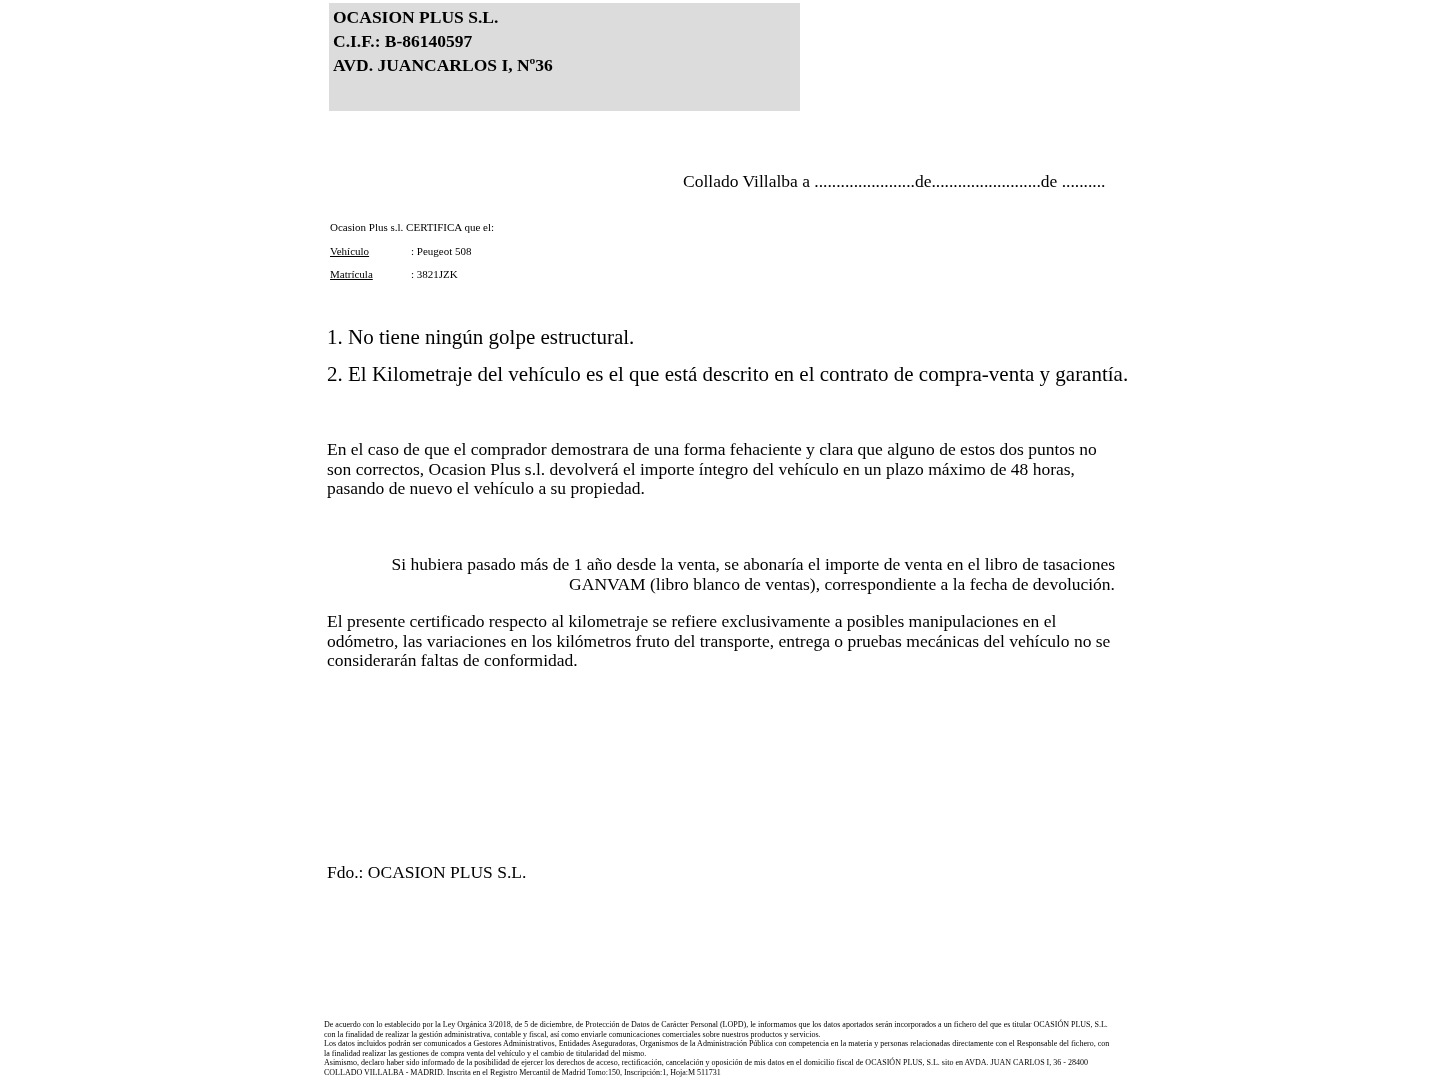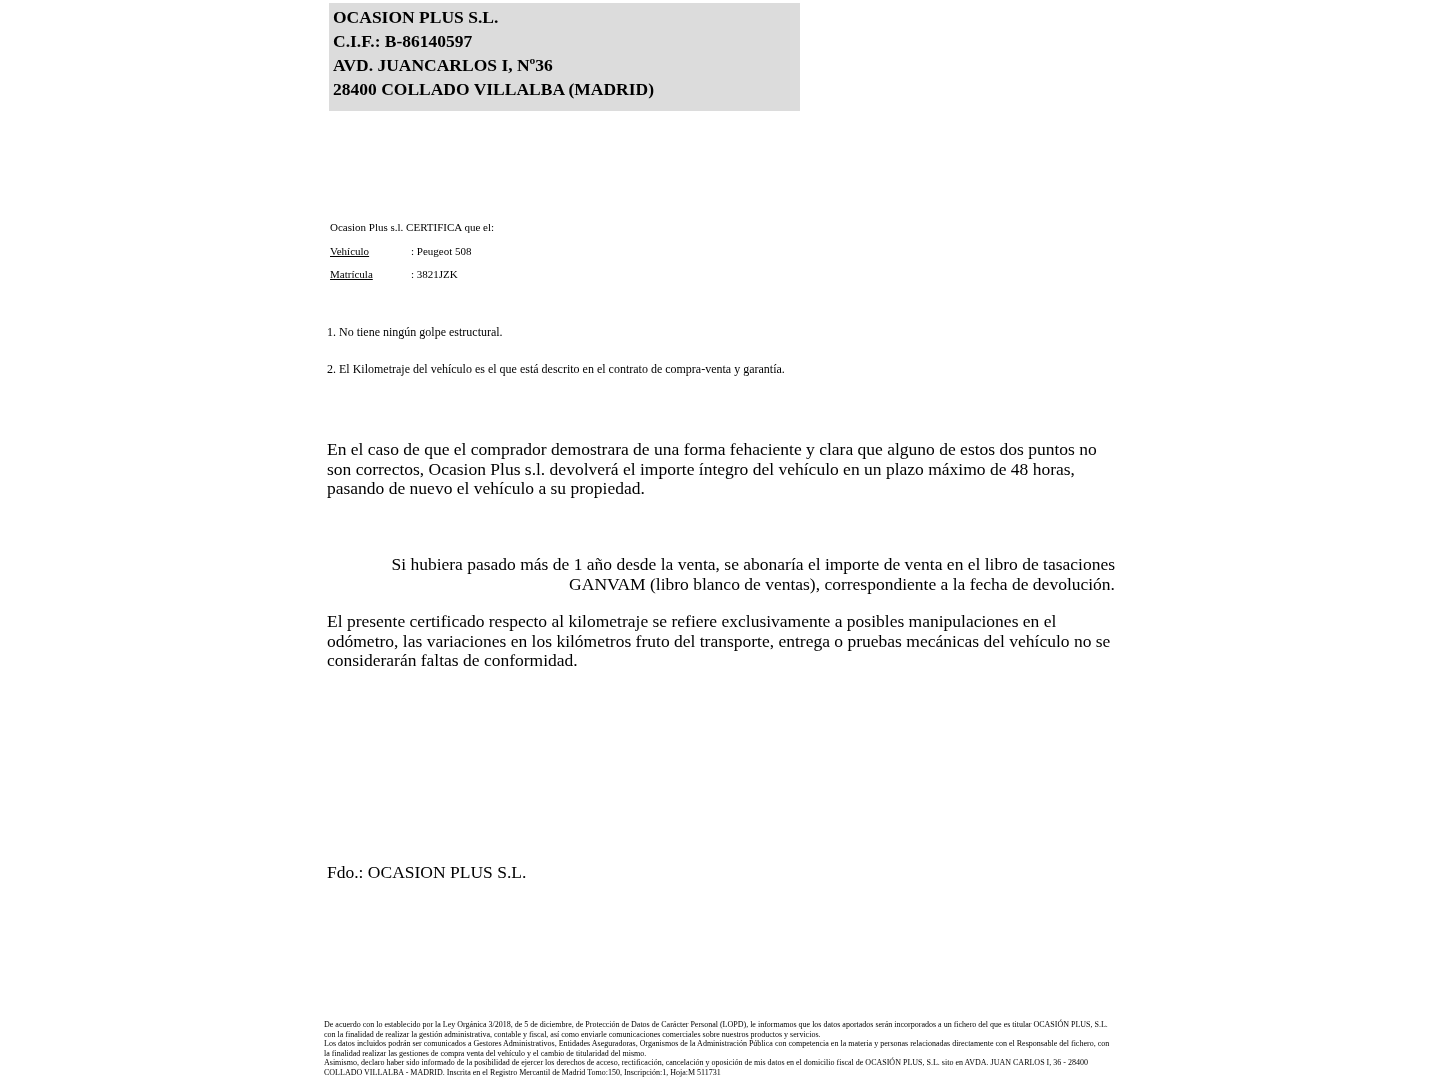--- a/index.html
+++ b/index.html
@@ -43,21 +43,21 @@
     top: 216px;
     font-size: 11px;
     line-height: 23.5px;
     white-space: nowrap;
   }
   .lbl { display: inline-block; width: 81px; }
   .u { text-decoration: underline; }
   .point {
     position: absolute;
     left: 327px;
-    font-size: 12px;
+    font-size: 21px;
     white-space: nowrap;
   }
   .point-1 { top: 325px; }
   .point-2 { top: 362px; }
   .para {
     position: absolute;
     left: 327px;
     width: 788px;
     font-size: 17.5px;
     line-height: 19.5px;
@@ -84,23 +84,23 @@
 </style>
 </head>
 <body>
 
 <div class="page">
 
   <div class="company-box">
     <div>OCASION PLUS S.L.</div>
     <div>C.I.F.: B-86140597</div>
     <div>AVD. JUANCARLOS I, Nº36</div>
-    <div>28400 COLLADO VILLALBA (MADRID)</div>
   </div>
 
+  <div class="date-line">Collado Villalba a .......................de.........................de ..........</div>
 
   <div class="certify">
     <div>Ocasion Plus s.l. CERTIFICA que el:</div>
     <div>
       <span class="lbl"><span class="u">Vehículo</span></span><span>: Peugeot 508</span>
     </div>
     <div>
       <span class="lbl"><span class="u">Matrícula</span></span><span>: 3821JZK</span>
     </div>
   </div>

